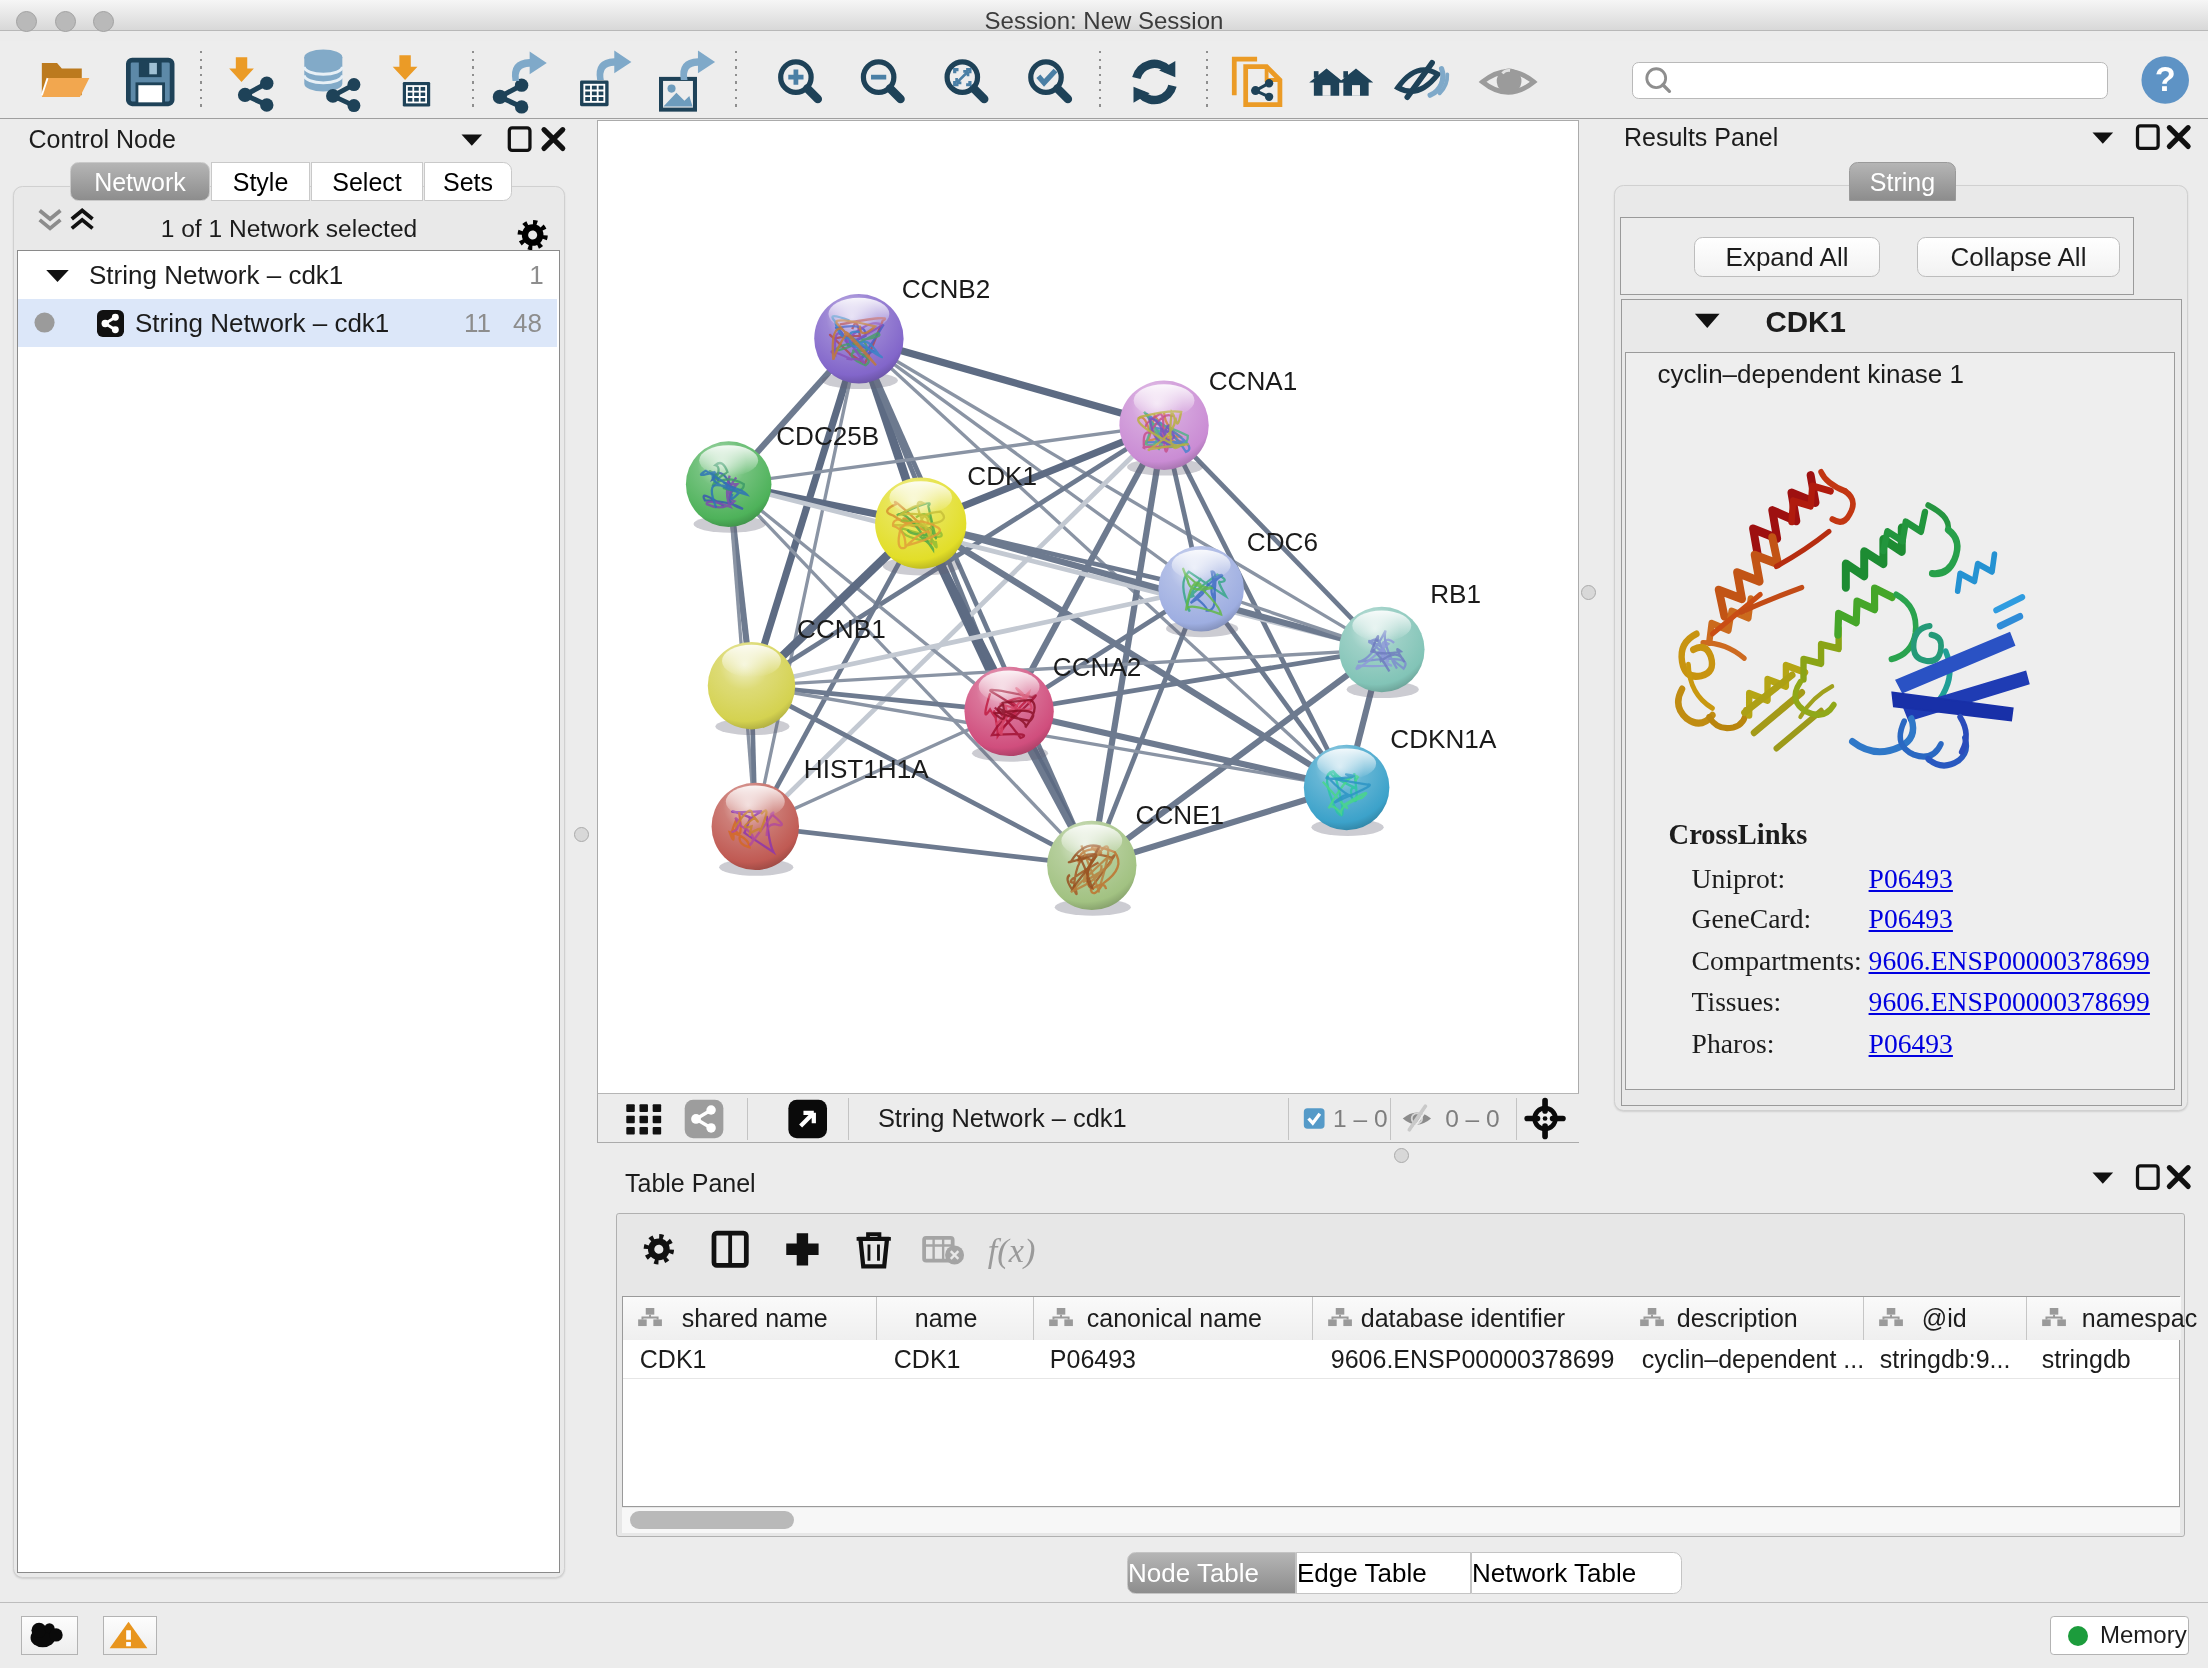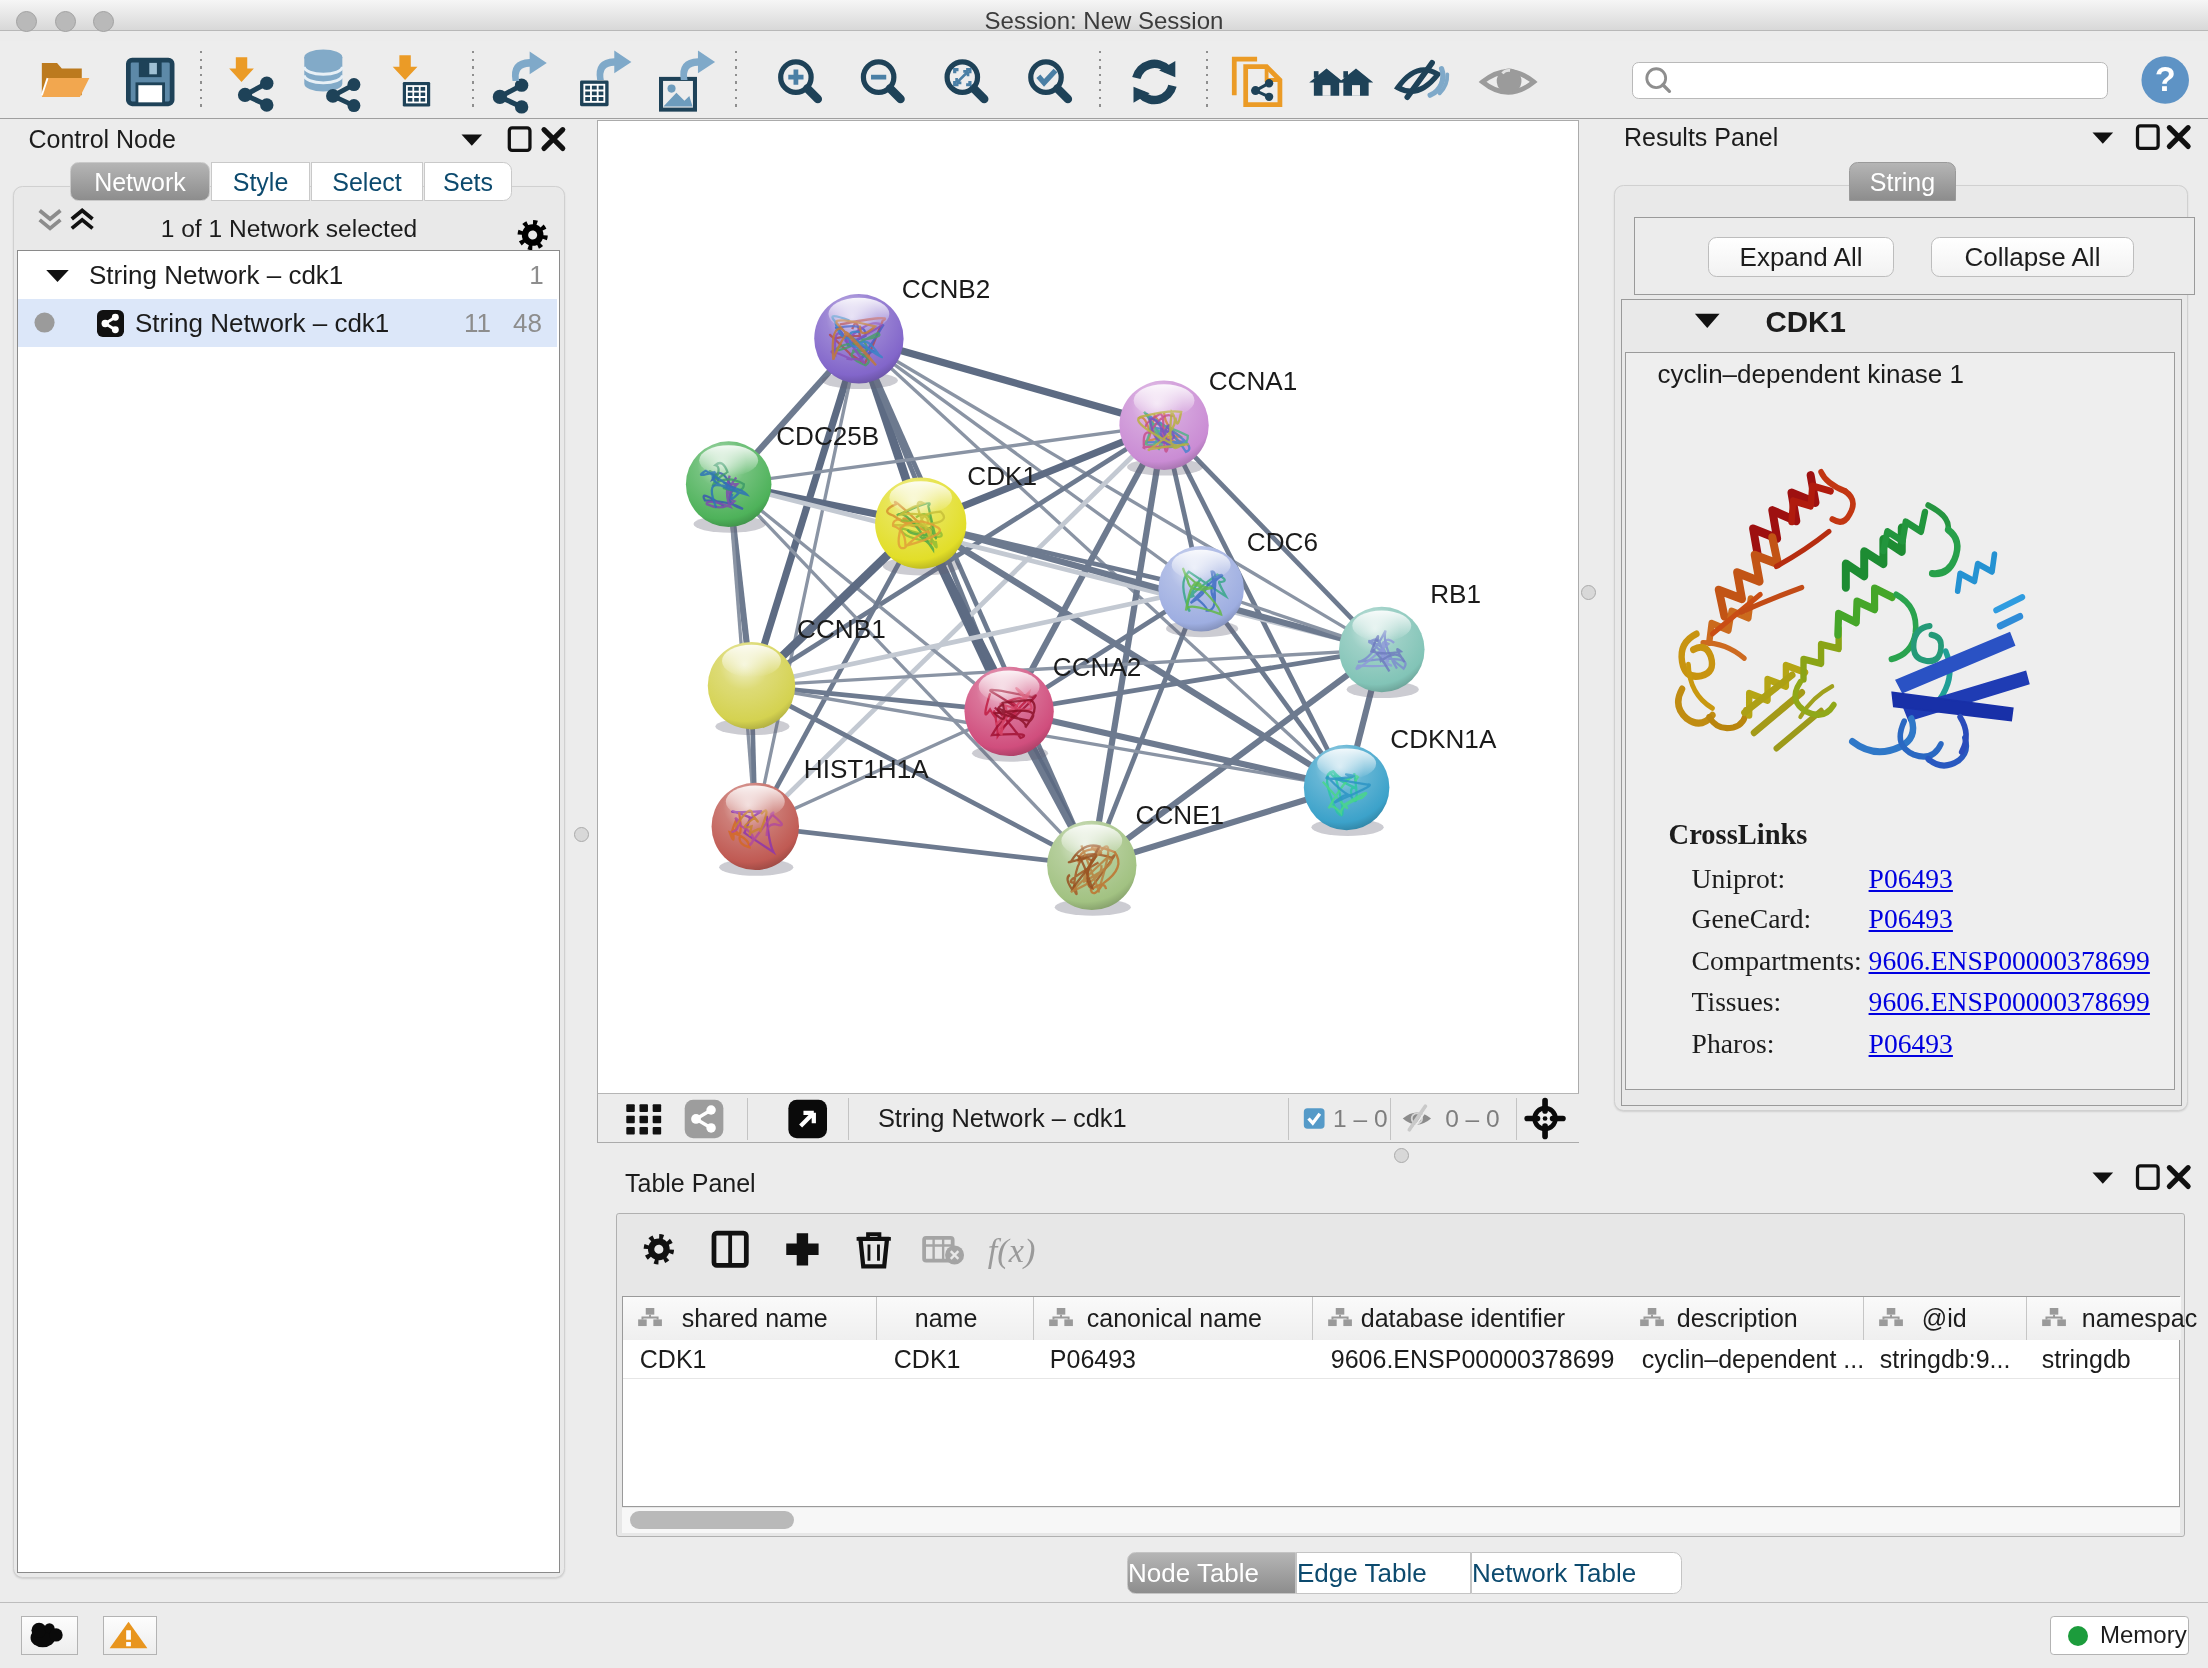--- a/index.html
+++ b/index.html
@@ -16,40 +16,40 @@
 
 #toolbar { position:absolute; left:0; top:41px; width:2208px; height:78px;
   background:#ededed; border-bottom:1px solid #9f9f9f; }
 .tsep { position:absolute; top:9.5px; height:59px; width:2.9px;
   background:repeating-linear-gradient(#8f8f8f 0 2.4px, transparent 2.4px 7.6px); width:2.4px; }
 #searchbox { position:absolute; left:1632px; top:21px; width:476px; height:37px;
   background:#fff; border:1.9px solid #b9b9b9; border-radius:6.7px; }
 
 .ptitle { font-size:25px; color:#1c1c1c; }
 .graytab { background:linear-gradient(#b5b5b5,#8d8d8d); color:#fff; }
-.whitetab { background:#fff; color:#0c4a6e; }
+.whitetab { background:#fff; color:#000000; }
 
 #cp-box { position:absolute; left:13.3px; top:186px; width:552px; height:1392px;
   background:#e9e9e9; border:1px solid #d0d0d0; border-radius:9.5px;
   box-shadow:0 1px 1.9px rgba(0,0,0,0.12); }
 .tabbtn { position:absolute; top:162px; height:39px; font-size:25px; text-align:center;
   line-height:39px; border:1px solid #c9c9c9; }
 #cp-list { position:absolute; left:17px; top:250px; width:543px; height:1323px;
   background:#fff; border:1.9px solid #8a8a8a; }
 
 #netframe { position:absolute; left:597px; top:120px; width:982px; height:1023px;
   background:#fff; border:1px solid #ababab; }
 #netfooter { position:absolute; left:0px; bottom:0px; width:981px; height:49px;
   background:#ececec; border-top:1px solid #b5b5b5; }
 .fsep { position:absolute; top:3.8px; height:42px; width:1px; background:#c3c3c3; }
 
 #rp-box { position:absolute; left:1614px; top:185px; width:574px; height:926px;
   background:#e9e9e9; border:1px solid #d0d0d0; border-radius:9.5px;
   box-shadow:0 1px 1.9px rgba(0,0,0,0.12); }
-#rp-btnrow { position:absolute; left:19px; top:31px; width:561px; height:78px;
+#rp-btnrow { position:absolute; left:5px; top:31px; width:514px; height:78px;
   border:1.9px solid #9a9a9a; background:#ececec; }
 .wbtn { position:absolute; top:19px; height:40px; background:linear-gradient(#ffffff,#f2f2f2);
   border:1px solid #bdbdbd; border-radius:8.6px; font-size:26px; text-align:center; line-height:38px; }
 #rp-cdk { position:absolute; left:5.7px; top:113px; width:561px; height:807px;
   border:1.9px solid #9a9a9a; background:#e9e9e9; }
 #rp-inner { position:absolute; left:2.9px; top:52px; width:550px; height:738px;
   border:1px solid #9a9a9a; background:#eeeeee; }
 .serif { font-family:"Liberation Serif",serif; }
 .xlink { color:#0000e0; text-decoration:underline; }
 

